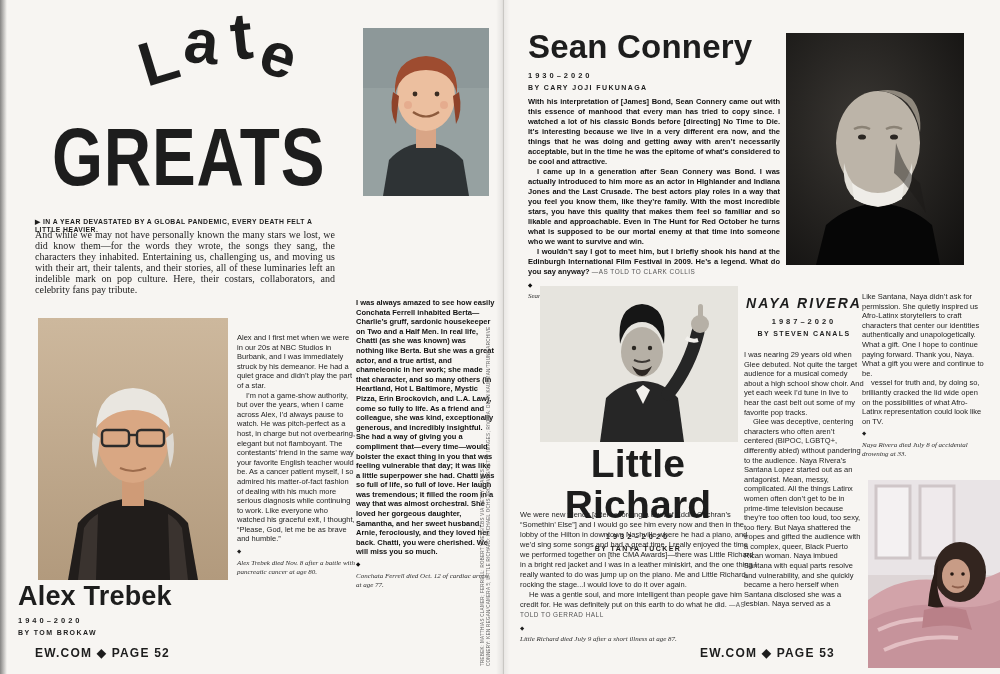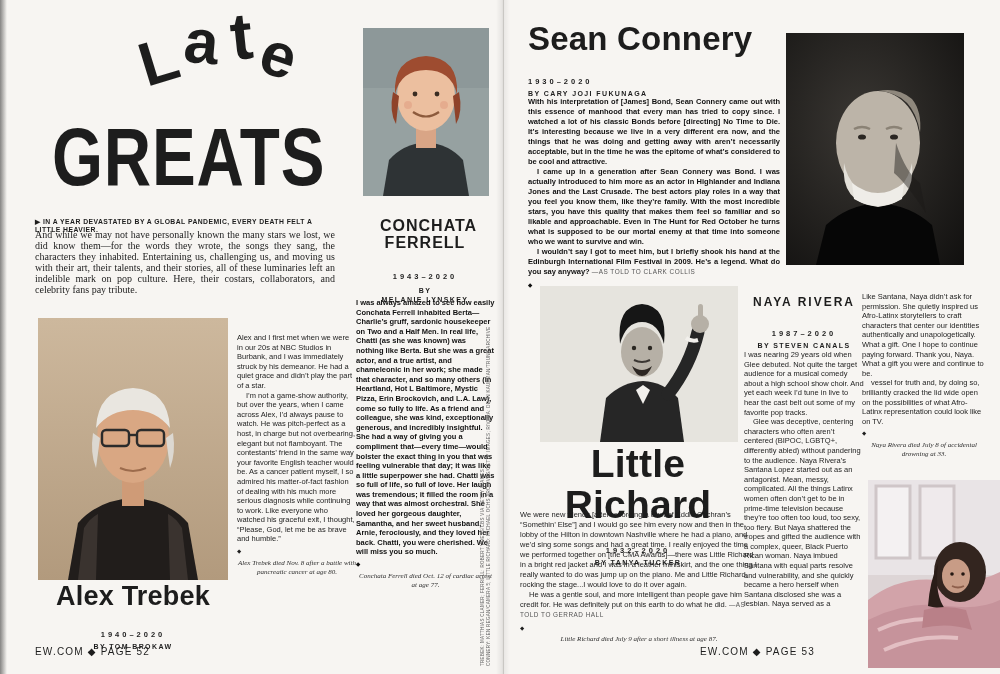--- a/index.html
+++ b/index.html
@@ -26,57 +26,57 @@
           letter-spacing:.45px;}
   .intro{position:absolute;left:35px;top:229px;width:300px;
          font-family:"Liberation Serif",serif;font-size:10px;line-height:11px;text-align:justify;}
 
   
   .col{font-size:7.5px;line-height:9.6px;}
   .col p{margin:0;}
   .col p + p{text-indent:9px;}
   .bold-col{font-weight:700;color:#111;}
   .name-h{font-weight:700;letter-spacing:.2px;line-height:1.05;}
-  .dates{font-size:7.5px;font-weight:700;letter-spacing:3px;margin-top:20px;}
+  .dates{font-size:7.5px;font-weight:700;letter-spacing:3px;margin-top:6px;}
   .byline{font-size:7px;font-weight:700;letter-spacing:1.4px;margin-top:4px;}
   .endmark{display:block;font-size:5.5px;margin:3px 0 2px 0;text-indent:0 !important;}
   .caption{font-family:"Liberation Serif",serif;font-style:italic;font-size:7px;
-           line-height:9px;color:#2e2e2e;text-align:center;}
+           line-height:9px;color:#2e2e2e;}
   .astold{font-size:6.4px;font-weight:400;letter-spacing:.5px;color:#555;text-transform:uppercase;}
-  .footer{position:absolute;font-size:10px;font-weight:400;letter-spacing:1.2px;}
+  .footer{position:absolute;font-size:12px;font-weight:700;letter-spacing:1.2px;}
 
   
   .trebek-photo{position:absolute;left:38px;top:318px;width:190px;height:262px;}
-  .trebek-head{position:absolute;left:18px;top:582px;width:230px;text-align:center;}
+  .trebek-head{position:absolute;left:18px;top:582px;width:230px;}
   .trebek-head .name-h{font-size:27px;}
   .trebek-col{position:absolute;left:237px;top:333px;width:120px;}
 
   
   .ferrell-photo{position:absolute;left:363px;top:28px;width:126px;height:168px;}
   .ferrell-head{position:absolute;left:350px;top:218px;width:150px;text-align:center;}
   .ferrell-head .name-h{font-size:16px;letter-spacing:1px;}
   .ferrell-head .by-label{font-size:7px;font-weight:700;letter-spacing:1.4px;margin-top:6px;}
   .ferrell-head .by-name{font-size:7px;font-weight:700;letter-spacing:1.4px;margin-top:2px;}
   .ferrell-col{position:absolute;left:356px;top:298px;width:139px;}
 
   
   .connery-head{position:absolute;left:528px;top:22px;}
-  .connery-head .name-h{font-size:33px;}
+  .connery-head .name-h{font-size:33px;margin-top:8px;}
   .connery-col{position:absolute;left:528px;top:97px;width:252px;font-size:7.5px;line-height:10px;text-align:justify;}
   .connery-photo{position:absolute;left:786px;top:33px;width:178px;height:232px;}
 
   
   .richard-photo{position:absolute;left:540px;top:286px;width:198px;height:156px;}
   .richard-head{position:absolute;left:518px;top:444px;width:240px;text-align:center;}
   .richard-head .name-h{font-size:39px;}
   .richard-col{position:absolute;left:520px;top:510px;width:238px;font-size:7.5px;line-height:10px;}
 
   
   .rivera-head{position:absolute;left:740px;top:296px;width:128px;text-align:center;}
-  .rivera-head .name-h{font-size:12px;letter-spacing:2px;}
+  .rivera-head .name-h{font-size:14px;letter-spacing:2px;font-style:italic;}
   .rivera-col1{position:absolute;left:744px;top:350px;width:120px;}
   .rivera-col2{position:absolute;left:862px;top:292px;width:124px;}
   .rivera-photo{position:absolute;left:868px;top:480px;width:132px;height:188px;}
 
   .photo{display:block;width:100%;height:100%;}
 
   
   .credits{position:absolute;left:492px;bottom:8px;transform:rotate(-90deg);
            transform-origin:0 100%;width:330px;font-size:4.5px;line-height:6px;
            letter-spacing:.3px;color:#666;white-space:nowrap;}
@@ -140,26 +140,20 @@
       <path d="M32 66 Q30 30 63 28 Q96 30 94 66 Q88 42 63 42 Q38 42 32 66 Z" fill="#9e4c30"></path>
       <path d="M30 64 Q26 84 33 96 L36 68 Z" fill="#8f4229"></path>
       <path d="M96 64 Q100 84 93 96 L90 68 Z" fill="#8f4229"></path>
       <circle cx="52" cy="66" r="2.4" fill="#3a2c22"></circle>
       <circle cx="74" cy="66" r="2.4" fill="#3a2c22"></circle>
       <path d="M50 84 Q63 93 76 84" fill="none" stroke="#8c5a3c" stroke-width="2.2"></path>
       <circle cx="45" cy="77" r="4" fill="#e2a487" opacity=".7"></circle>
       <circle cx="81" cy="77" r="4" fill="#e2a487" opacity=".7"></circle>
     </svg>
   </div>
-  <div class="ferrell-head">
-    <div class="name-h" style="width:90px;margin:0 auto;">CONCHATA FERRELL</div>
-    <div class="dates">1943–2020</div>
-    <div class="by-label">BY</div>
-    <div class="by-name">MELANIE LYNSKEY</div>
-  </div>
   <div class="ferrell-col col bold-col">
     <p>I was always amazed to see how easily Conchata Ferrell inhabited Berta—Charlie’s gruff, sardonic housekeeper on Two and a Half Men. In real life, Chatti (as she was known) was nothing like Berta. But she was a great actor, and a true artist, and chameleonic in her work; she made that character, and so many others (in Heartland, Hot L Baltimore, Mystic Pizza, Erin Brockovich, and L.A. Law), come so fully to life. As a friend and colleague, she was kind, exceptionally generous, and incredibly insightful. She had a way of giving you a compliment that—every time—would bolster the exact thing in you that was feeling vulnerable that day; it was like a little superpower she had. Chatti was so full of life, so full of love. Her laugh was tremendous; it filled the room in a way that was almost orchestral. She loved her gorgeous daughter, Samantha, and her sweet husband, Arnie, ferociously, and they loved her back. Chatti, you were cherished. We will miss you so much.</p>
     <span class="endmark">◆</span>
     <div class="caption" style="font-weight:400;">Conchata Ferrell died Oct. 12 of cardiac arrest at age 77.</div>
   </div>
 
   <div class="credits">
     <div>TREBEK: MATTHIAS CLAMER; FERRELL: ROBERT VOETS/CBS VIA GETTY IMAGES</div>
     <div>CONNERY: KEN REGAN/CAMERA 5; LITTLE RICHARD: MICHAEL OCHS ARCHIVES/GETTY IMAGES; RIVERA: DEAN KAUFMAN/TRUNK ARCHIVE</div>
   </div>

